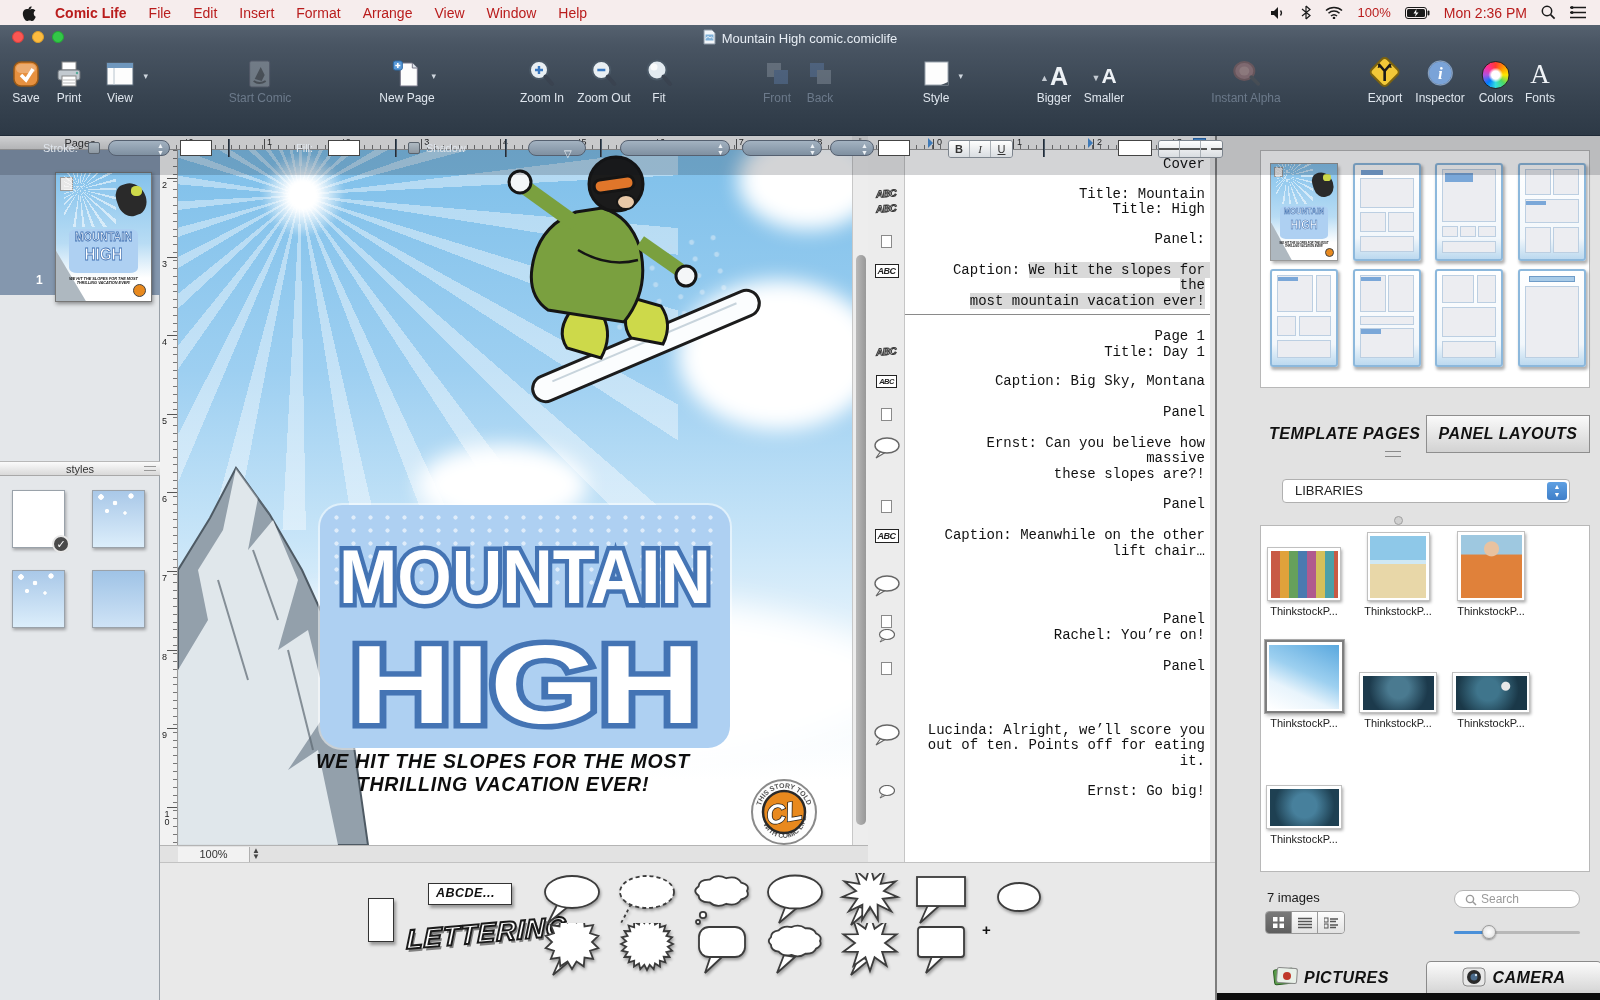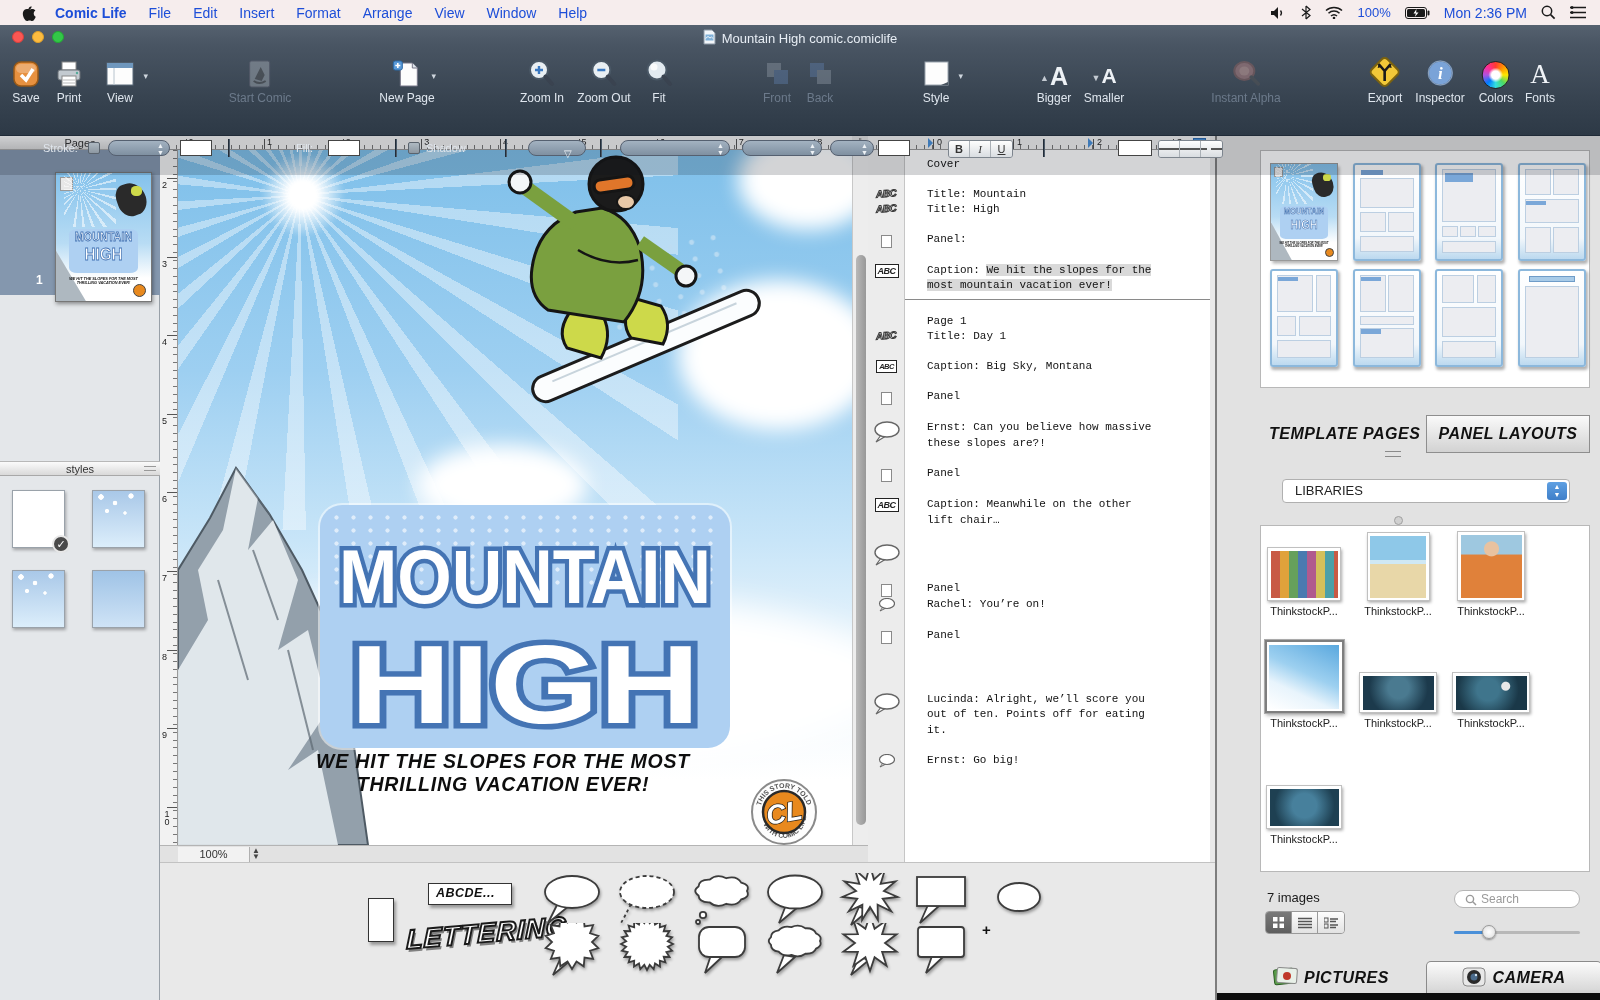--- a/index.html
+++ b/index.html
@@ -1,19 +1,19 @@
 <!DOCTYPE html>
 <html><head>
 <meta charset="utf-8">
 <style>
 * { margin:0; padding:0; box-sizing:border-box; }
 html,body { width:1600px; height:1000px; overflow:hidden; font-family:"Liberation Sans",sans-serif; background:#e9e9e9; position:relative; }
 
 
-#menubar { position:absolute; left:0; top:0; width:1600px; height:25px; background:#f6eded; display:flex; align-items:center; font-size:14px; color:#1d4ed8; z-index:50;}
+#menubar { position:absolute; left:0; top:0; width:1600px; height:25px; background:#f6eded; display:flex; align-items:center; font-size:14px; color:#b91c1c; z-index:50;}
 #menubar .left { display:flex; align-items:center; padding-left:14px; }
 #menubar .mitem { padding:0 11px; }
 #menubar .appname { font-weight:bold; padding:0 11px; }
 #menubar .right { margin-left:auto; display:flex; align-items:center; gap:14px; padding-right:14px; }
 #menubar svg { display:block; }
 
 
 #chrome { position:absolute; left:0; top:25px; width:1600px; height:110px; background:linear-gradient(180deg,#55616f 0%,#495563 18%,#36424f 70%,#2d3946 100%); z-index:40;}
 #traffic { position:absolute; left:12px; top:6px; display:flex; gap:8px; }
 #traffic span { width:12px; height:12px; border-radius:50%; display:inline-block; }
@@ -91,21 +91,21 @@
 #zoomstep { position:absolute; left:92px; top:2px; font-size:8px; line-height:6px; color:#444; }
 #vscroll { position:absolute; left:852px; top:150px; width:16px; height:695px; background:#ededed; border-left:1px solid #c8c8c8; }
 #vthumb { position:absolute; left:2.5px; top:105px; width:10px; height:570px; background:linear-gradient(90deg,#b8b8b8,#989898); border-radius:6px; }
 
 
 #scriptpanel { position:absolute; left:868px; top:150px; width:342px; height:712px; background:#fff; overflow:hidden; }
 #gutterbg { position:absolute; left:0; top:0; width:37px; height:712px; background:#ececec; border-right:1px solid #c6c6c6; }
 #script-blocks { position:absolute; left:0; top:7px; width:342px; }
 .blk { display:flex; }
 .blk .g { width:37px; flex:none; display:flex; justify-content:center; align-items:flex-start; padding-top:1px; }
-.blk .t { padding-left:22px; font-family:"Liberation Mono",monospace; font-size:11px; line-height:15.5px; color:#111; white-space:pre-wrap; width:300px; }
+.blk .t { padding-left:22px; font-family:"Liberation Mono",monospace; font-size:14px; line-height:15.5px; color:#111; white-space:pre-wrap; width:300px;text-align:right; }
 .hl { background:#d9d9d9; }
 .sdiv { border-top:1px solid #8a8a8a; margin:0 0 14px 37px; }
 .gi-lett { font-size:10px; font-weight:bold; font-style:italic; color:#fff; -webkit-text-stroke:1px #3a3a3a; transform:rotate(-5deg); letter-spacing:-.5px;}
 .gi-cap { font-size:9px; font-weight:bold; font-style:italic; color:#222; background:#fff; border:1.3px solid #222; padding:1px 2px; letter-spacing:-.5px;}
 .gi-cap.sm{ font-size:7.5px; border-width:1px;}
 .gi-panel { width:11px; height:13px; border:1.3px solid #8a8a8a; background:#fff; display:inline-block; margin-top:2px;}
 
 
 #rightpanel { position:absolute; left:1215px; top:135px; width:385px; height:865px; background:#e2e2e2; border-left:2px solid #7e7e7e; z-index:10;}
 #tplbox { position:absolute; left:43px; top:15px; width:330px; height:238px; background:#fff; border:1px solid #b8b8b8; }

